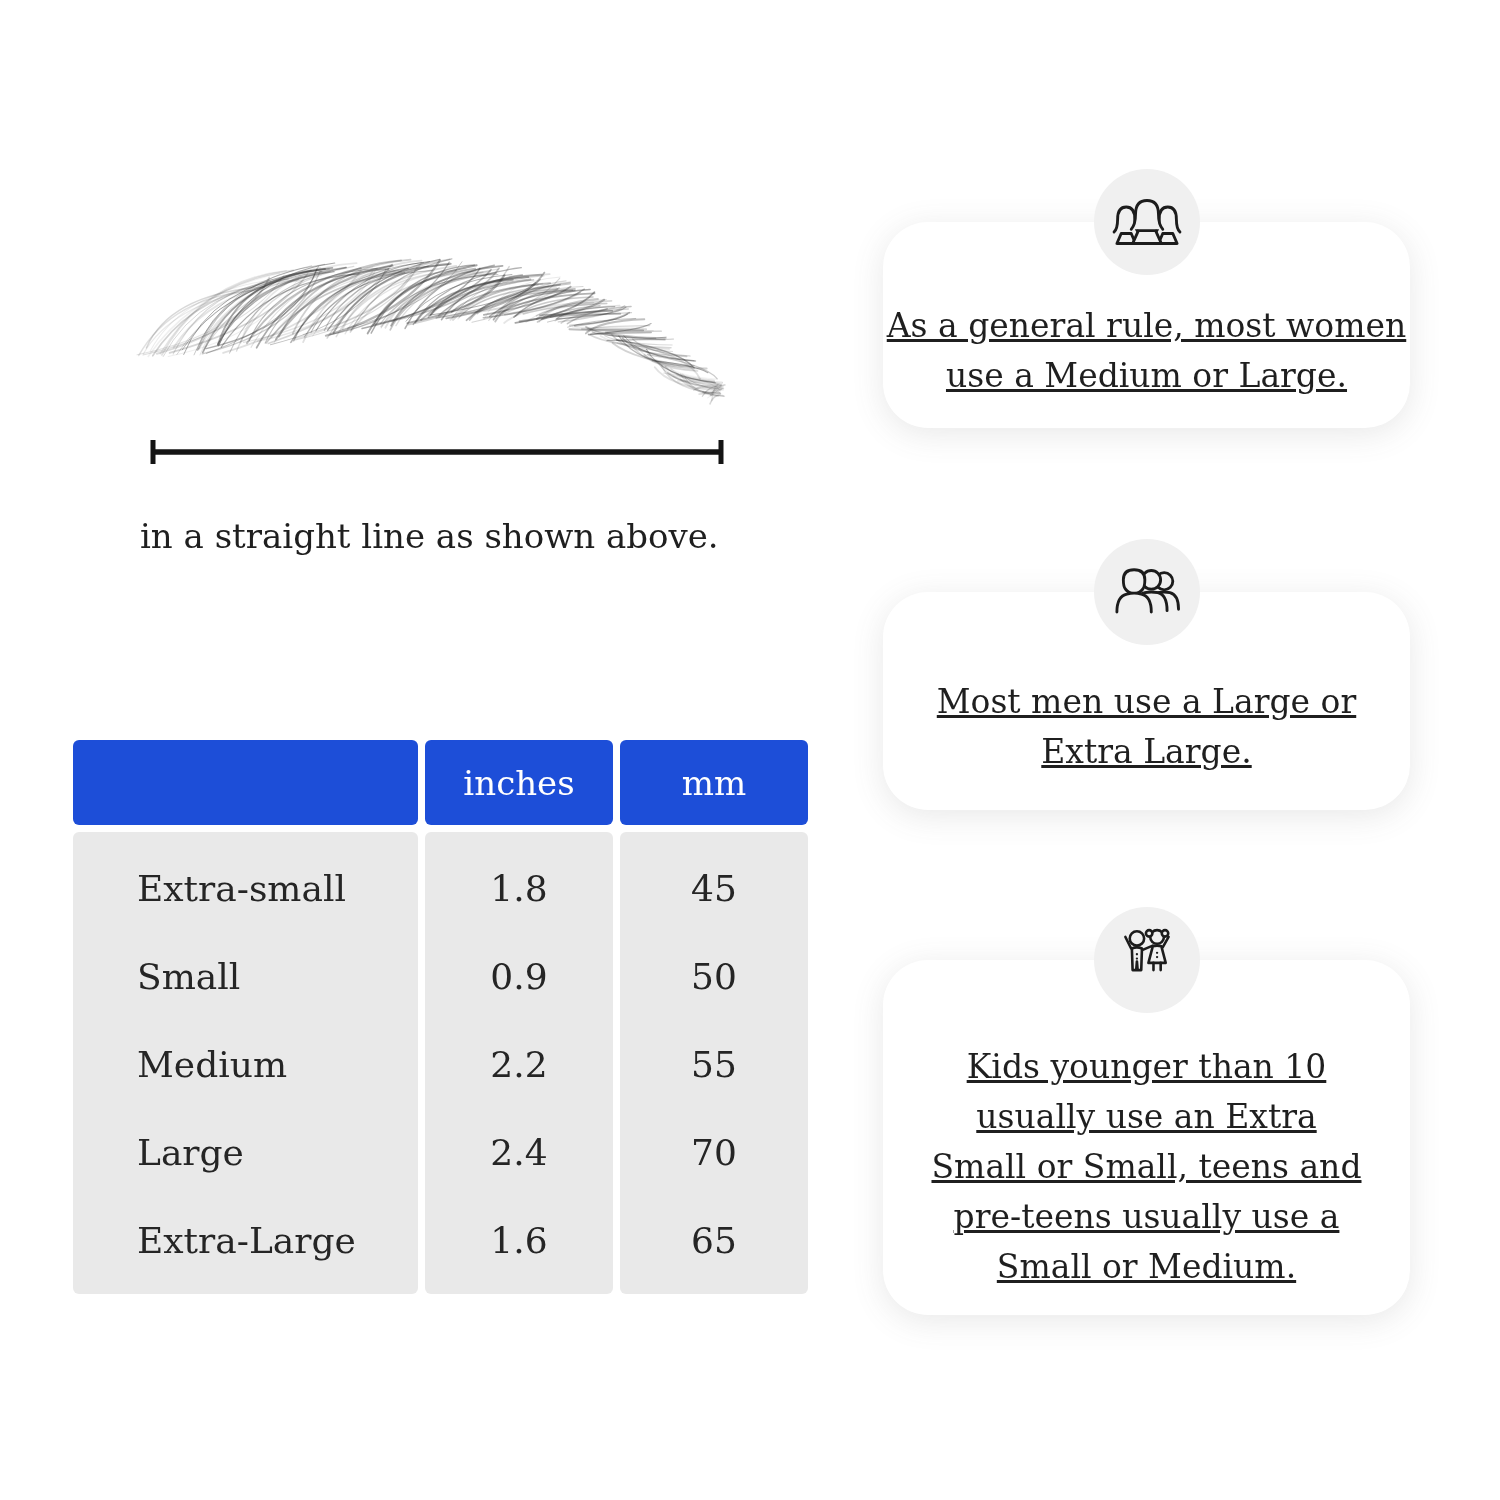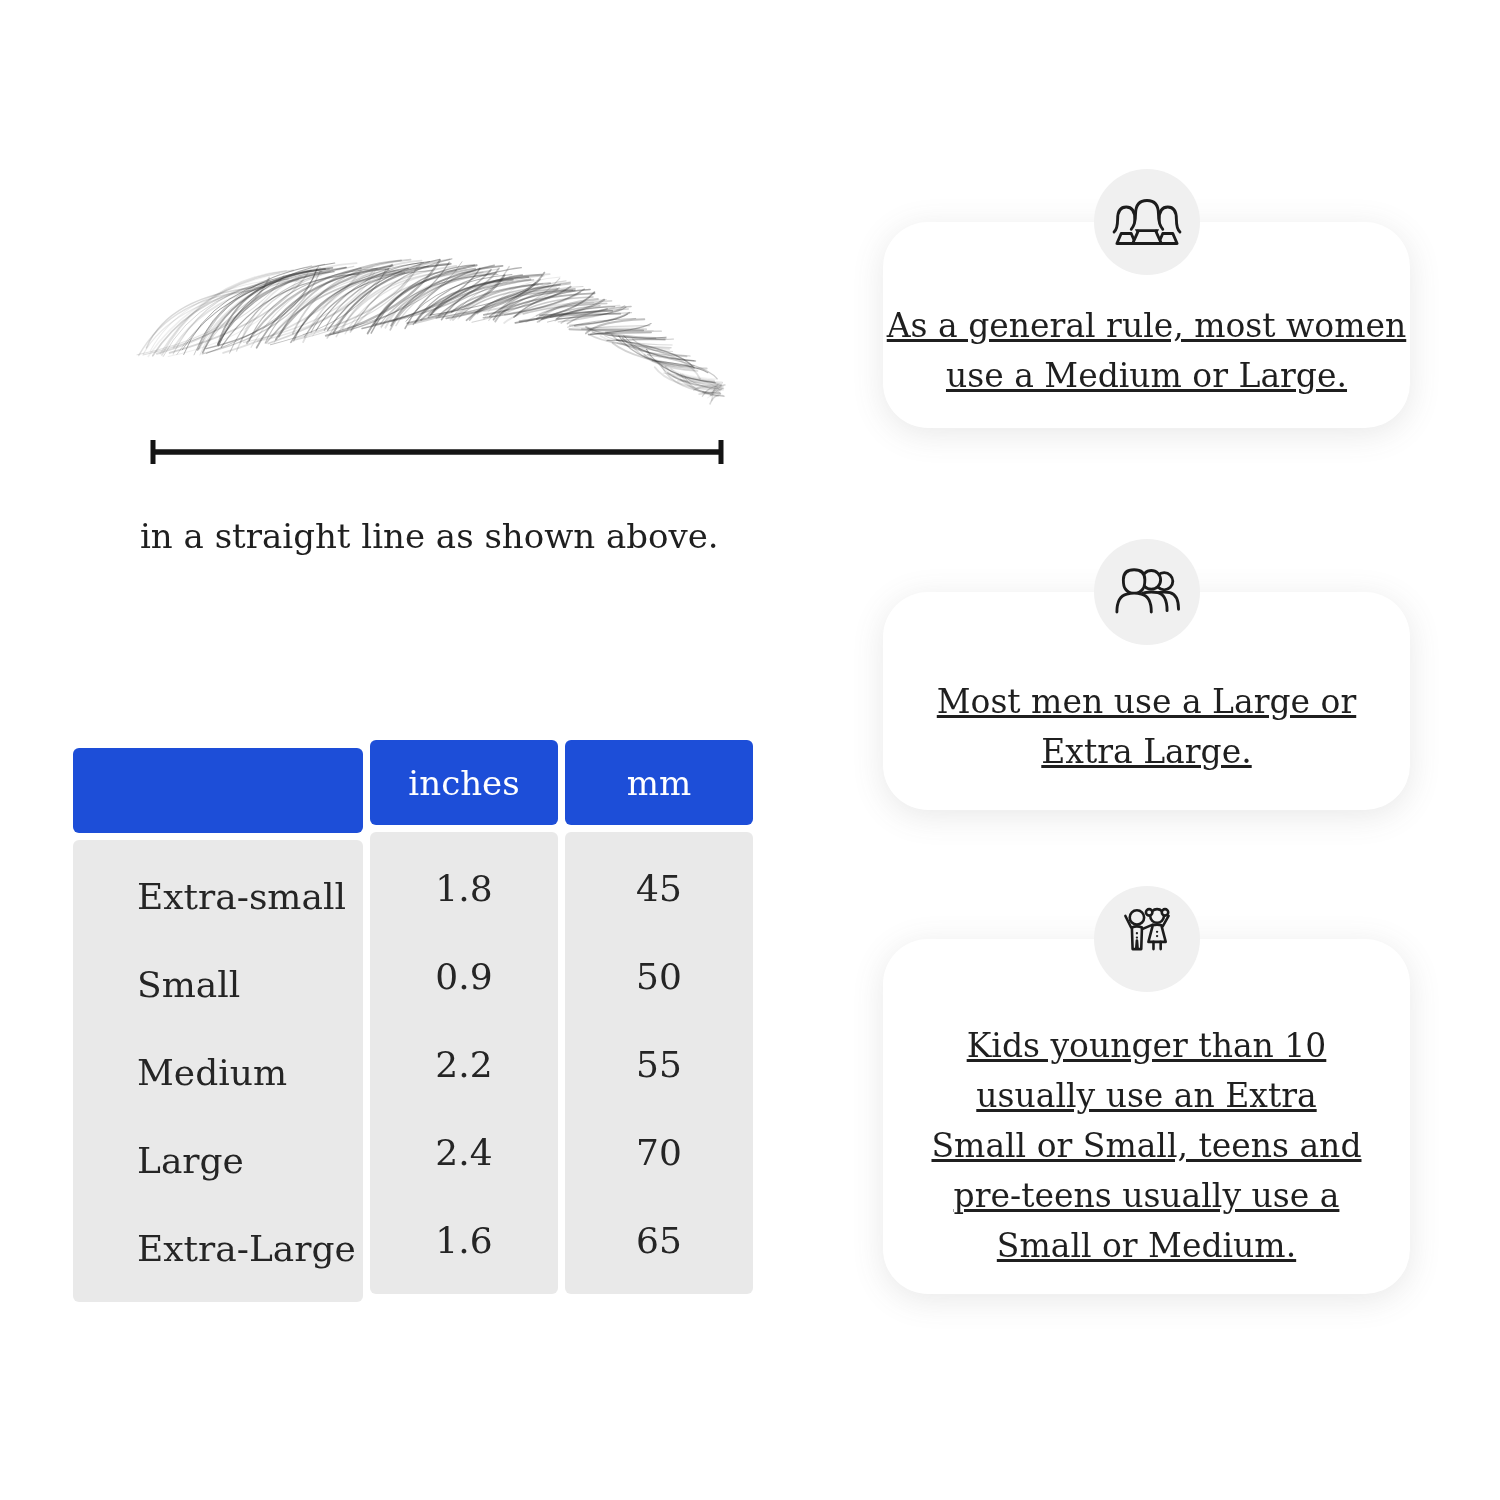--- a/index.html
+++ b/index.html
@@ -11,42 +11,42 @@
   .brow-wrap{position:absolute;left:122px;top:250px;width:615px;height:165px;}
   .brow-wrap svg{width:100%;height:100%;display:block;}
   .measure-line{position:absolute;left:148px;top:436px;width:578px;height:32px;}
   .caption{
     position:absolute;left:140px;top:508px;width:660px;
     font-size:34px;line-height:56px;color:#1f1f1f;text-align:left;
   }
   
   .size-table{position:absolute;left:73px;top:740px;width:735px;display:flex;gap:7px;}
   .tcol{display:flex;flex-direction:column;gap:7px;}
-  .tcol-labels{width:290px;margin-top:8px;}
+  .tcol-labels{width:345px;}
   .tcol-num{width:188px;}
   .thead{
     height:85px;background:#1d4ed8;border-radius:6px;color:#ffffff;
     display:flex;align-items:center;justify-content:center;font-size:34px;
   }
   .tbody{
     background:#e9e9e9;border-radius:6px;padding-top:12px;padding-bottom:10px;
     display:flex;flex-direction:column;
   }
   .cell{height:88px;display:flex;align-items:center;font-size:36px;color:#252525;}
   .cell.lab{justify-content:flex-start;padding-left:64px;}
   .cell.num{justify-content:center;}
   
   .card{
     position:absolute;left:883px;width:527px;background:#ffffff;border-radius:45px;
     box-shadow:0 6px 32px rgba(90,90,90,0.14);
     display:flex;flex-direction:column;justify-content:center;align-items:center;
   }
   .card-1{top:222px;height:206px;padding-top:52px;box-sizing:border-box;}
   .card-2{top:592px;height:218px;padding-top:52px;box-sizing:border-box;}
-  .card-3{top:939px;height:355px;padding-top:58px;box-sizing:border-box;}
+  .card-3{top:960px;height:355px;padding-top:58px;box-sizing:border-box;}
   .icon-circle{
     position:absolute;left:50%;top:-53px;transform:translateX(-50%);
     width:106px;height:106px;border-radius:50%;background:#f0f0f0;
     display:flex;align-items:center;justify-content:center;
   }
   .card-text{font-size:33px;line-height:50px;text-align:center;color:#1f1f1f;text-decoration:underline;}
   .icon-circle svg{display:block;}
 </style>
 </head>
 <body>

